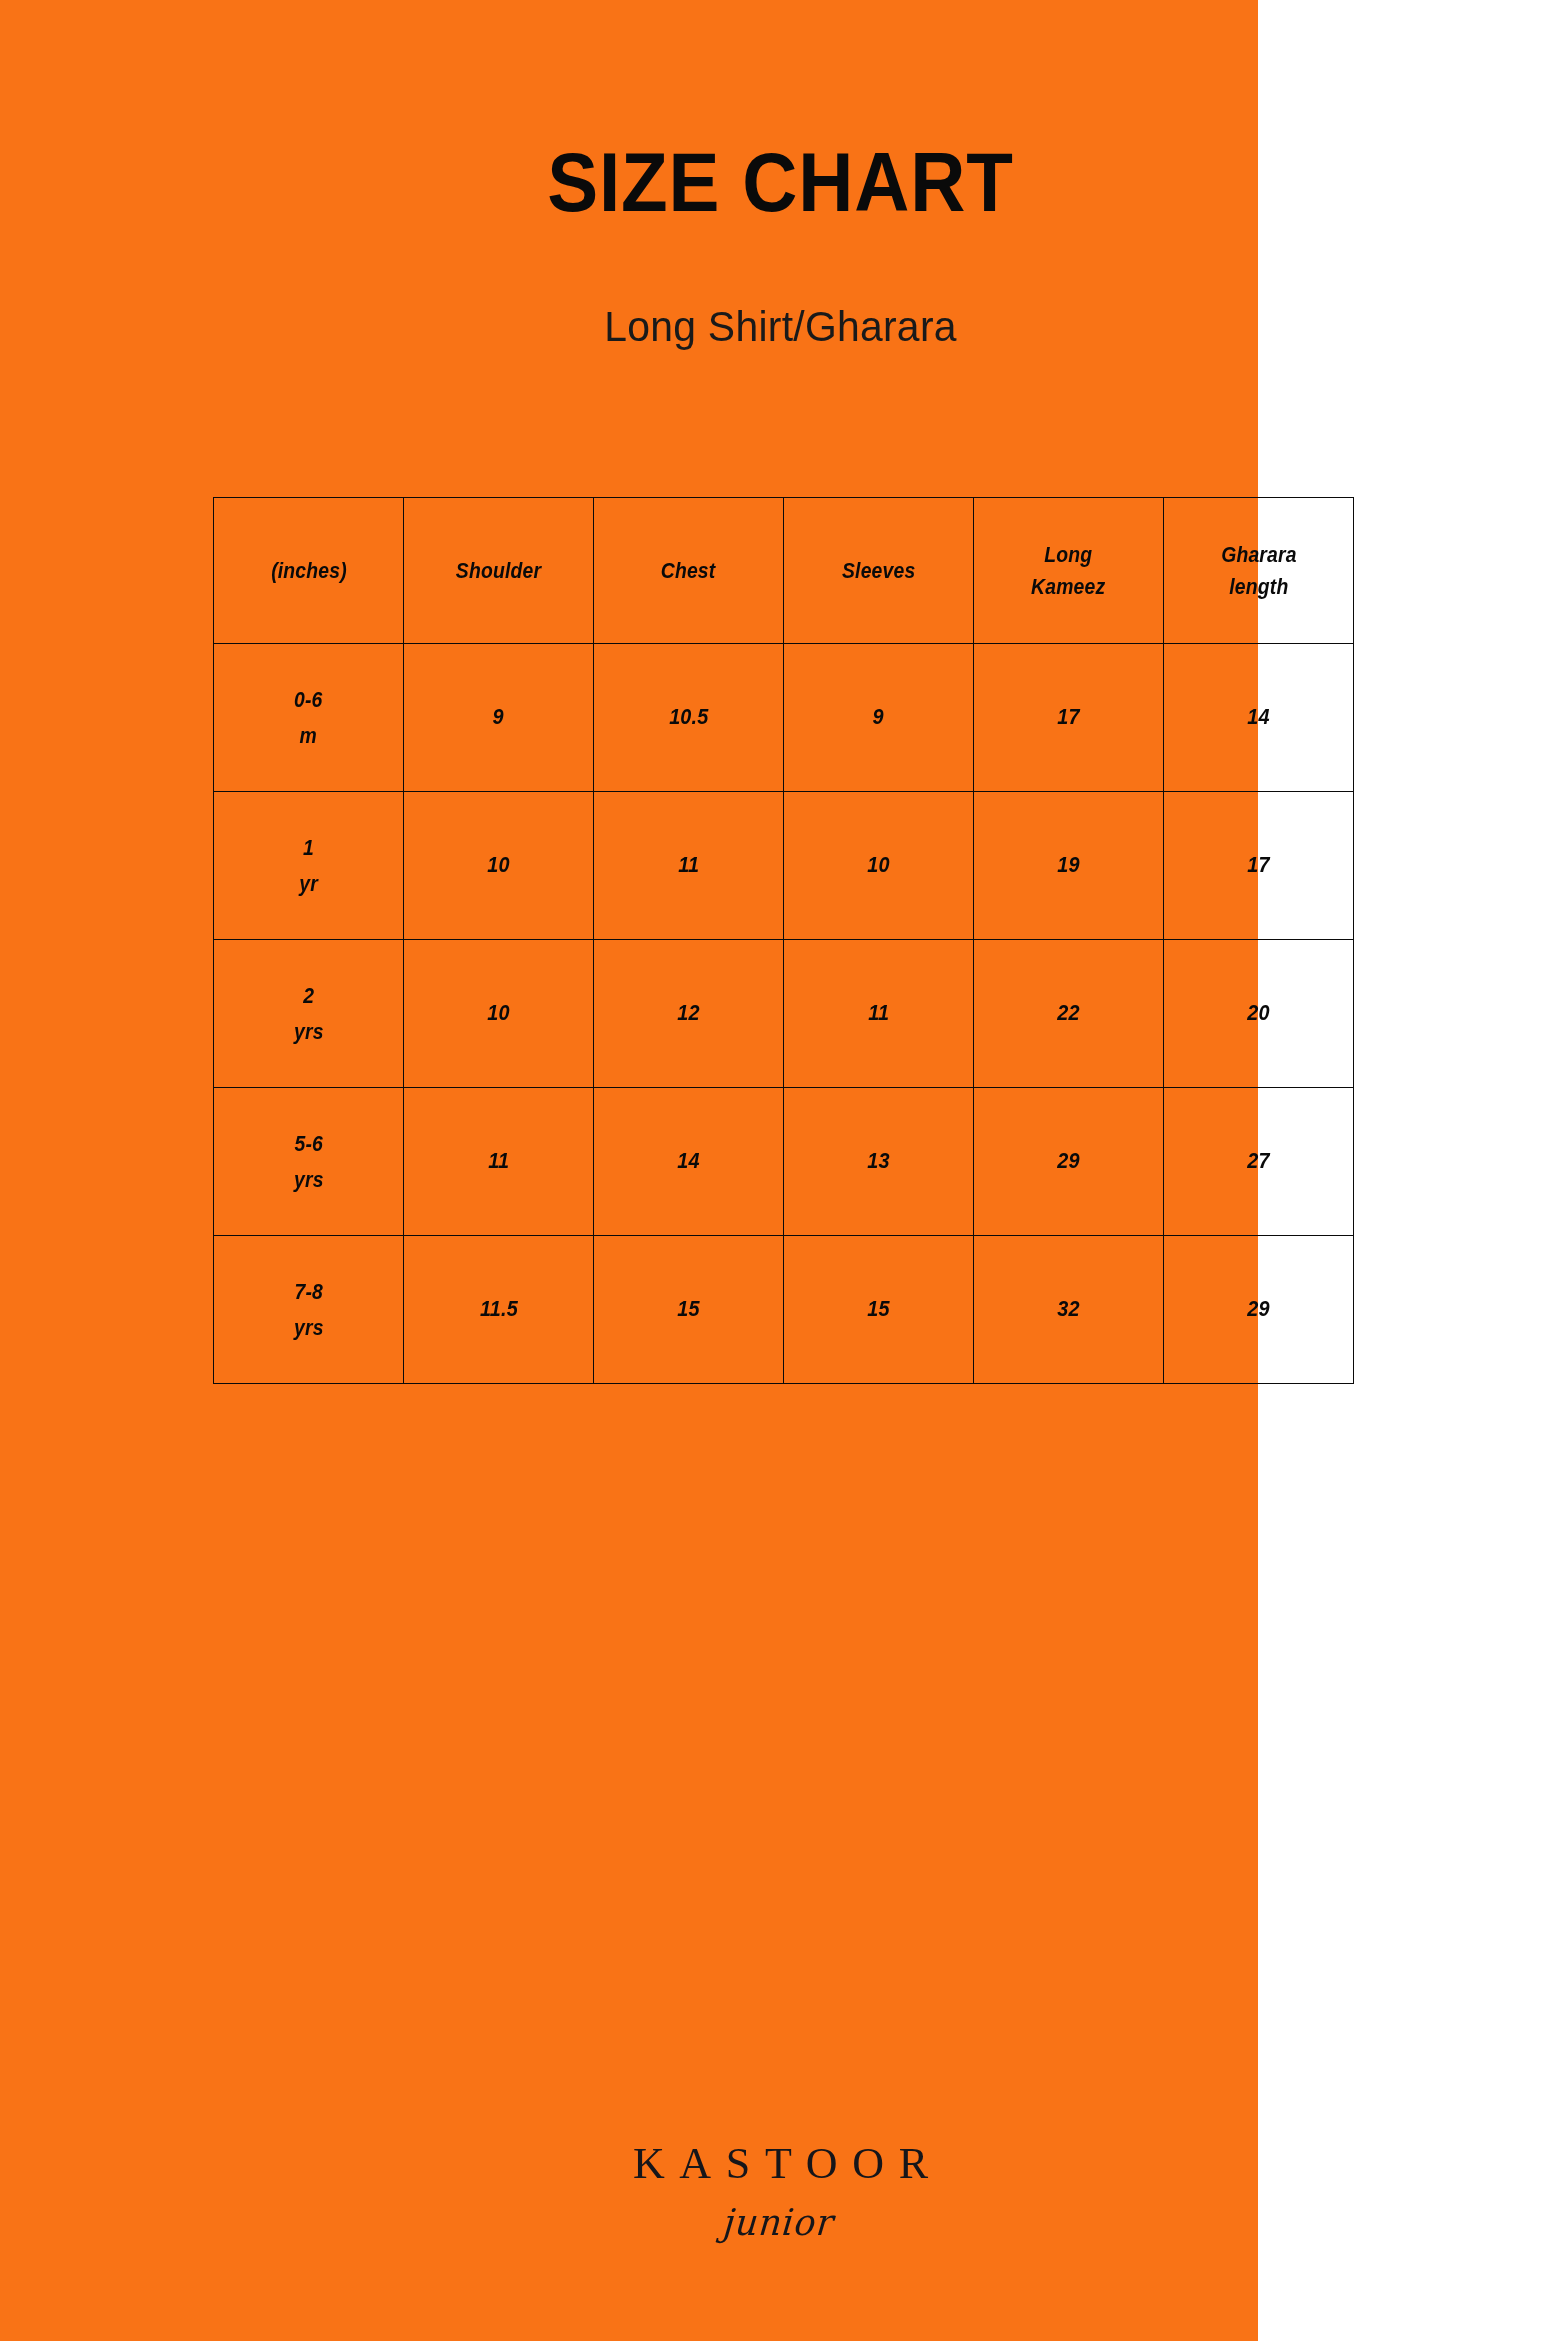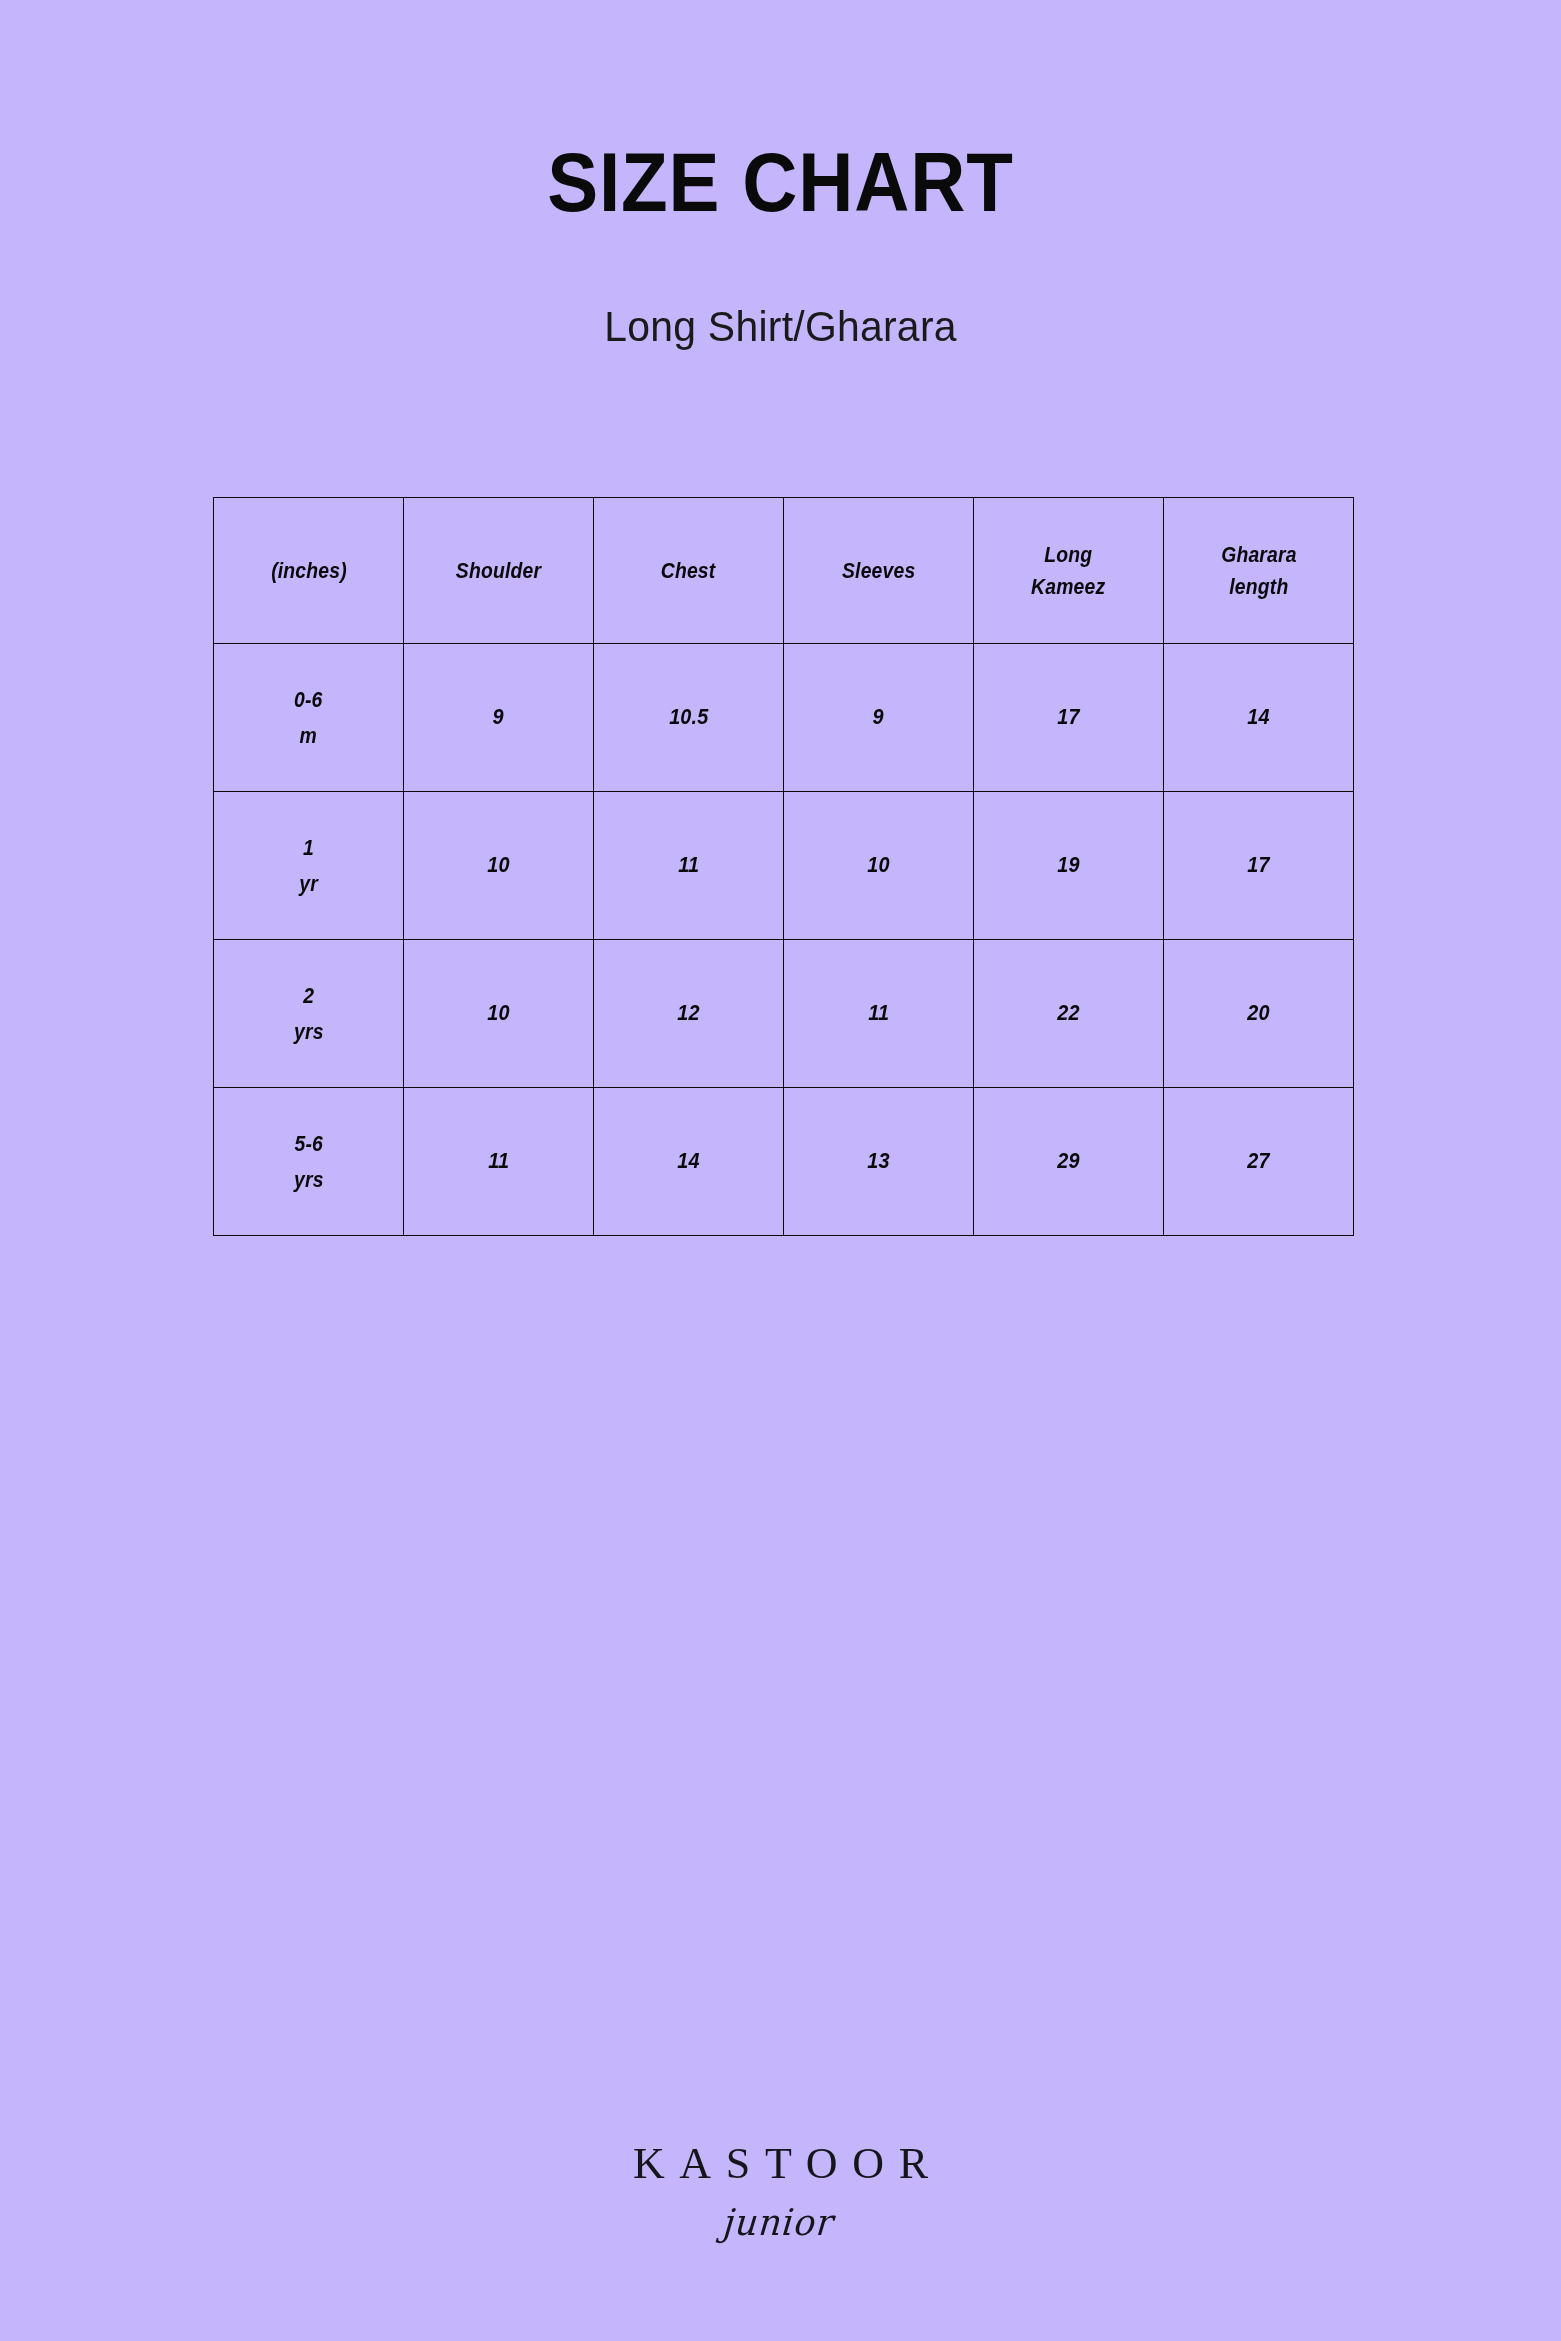--- a/index.html
+++ b/index.html
@@ -11,24 +11,24 @@
     width: 1561px;
     height: 2342px;
     font-family: "Liberation Sans", sans-serif;
     color: #0d0d0d;
     -webkit-font-smoothing: antialiased;
     position: relative;
     overflow: hidden;
   }
 
   .page {
-    width: 1561px;
+    width: 1258px;
     height: 2342px;
     position: relative;
-    background: #c4b5fd;
+    background: #f97316;
     box-sizing: border-box;
   }
 
   
   .header-block {
     position: absolute;
     top: 139px;
     left: 0;
     width: 1561px;
     text-align: center;
@@ -266,20 +266,33 @@
               <span class="unit">yrs</span>
             </span>
           </td>
           <td><span class="cell-value">11</span></td>
           <td><span class="cell-value">14</span></td>
           <td><span class="cell-value">13</span></td>
           <td><span class="cell-value">29</span></td>
           <td><span class="cell-value">27</span></td>
         </tr>
 
+        <tr>
+          <td>
+            <span class="size-label">
+              <span>7-8</span>
+              <span class="unit">yrs</span>
+            </span>
+          </td>
+          <td><span class="cell-value">11.5</span></td>
+          <td><span class="cell-value">15</span></td>
+          <td><span class="cell-value">15</span></td>
+          <td><span class="cell-value">32</span></td>
+          <td><span class="cell-value">29</span></td>
+        </tr>
 
 
 
 
       </tbody>
     </table>
   </div>
 
   <div class="footer-logo">
     <div class="brand-name">KASTOOR</div>

